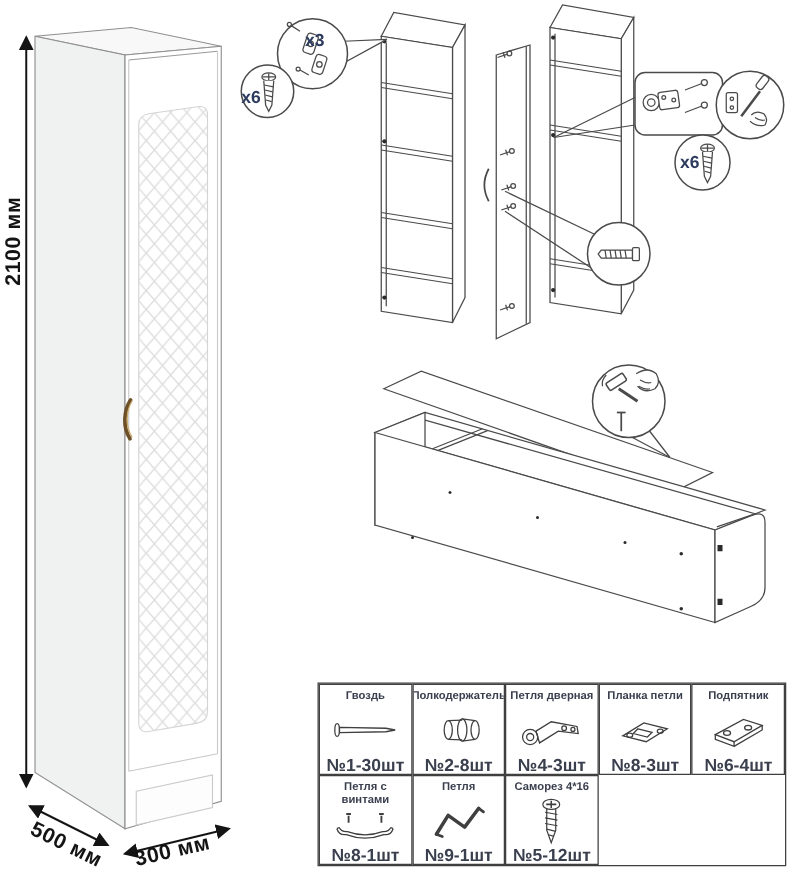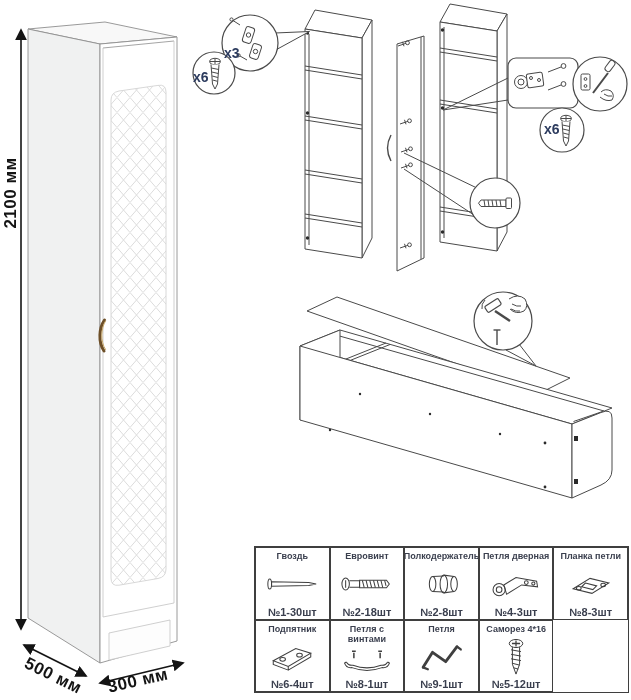--- a/index.html
+++ b/index.html
@@ -11,38 +11,38 @@
   .dim-label{
     position:absolute;font-weight:bold;font-size:17px;color:#141414;
     width:90px;text-align:center;line-height:20px;letter-spacing:0.5px;
   }
   #dim-height{left:-34px;top:183px;transform:rotate(-90deg);}
   #dim-depth{left:16px;top:666px;width:74px;transform:rotate(26deg);}
   #dim-width{left:101px;top:671px;width:74px;transform:rotate(-13deg);}
   .qty-label{
     position:absolute;font-weight:bold;font-size:14px;color:#2c3b5e;line-height:14px;
   }
-  #qty-hinge-plates{left:224px;top:46px;}
+  #qty-hinge-plates{left:224px;top:25px;padding-left:20px;}
   #qty-screws-left{left:193px;top:70px;}
   #qty-screws-right{left:544px;top:122px;}
   
   #parts-table{
     position:absolute;left:254px;top:546px;width:375px;height:147px;
     display:grid;grid-template-columns:repeat(5,1fr);grid-template-rows:repeat(2,1fr);
     border:1.5px solid #3f3f3f;background:#fff;box-sizing:border-box;
   }
   .part-cell{
     border:0.7px solid #3f3f3f;display:flex;flex-direction:column;align-items:center;
     justify-content:space-between;padding:3px 2px 2px 2px;box-sizing:border-box;overflow:hidden;
   }
   .part-name{
     font-size:9px;font-weight:bold;color:#3a3f4e;text-align:center;line-height:10.5px;
   }
   .part-count{
-    font-size:11px;font-weight:bold;color:#3a3f4e;text-align:center;line-height:10px;
+    font-size:14px;font-weight:bold;color:#3a3f4e;text-align:center;line-height:10px;
   }
   .part-icon{flex:1 1 auto;display:flex;align-items:center;justify-content:center;}
   .part-icon svg{display:block;}
 </style>
 </head>
 <body>
 
 <div id="stage">
 
   <svg id="lineart" width="631" height="700" viewBox="0 0 631 700">
@@ -284,33 +284,20 @@
       <div class="part-name">Гвоздь</div>
       <div class="part-icon">
         <svg width="58" height="26" viewBox="0 0 60 28" stroke="#3f3f3f" fill="none" stroke-width="1.1">
           <ellipse cx="6" cy="14" rx="2" ry="5.5"></ellipse>
           <path d="M8,11.7 L48,12.5 L56,14 L48,15.5 L8,16.3 Z"></path>
         </svg>
       </div>
       <div class="part-count">№1-30шт</div>
     </div>
 
-    <div class="part-cell">
-      <div class="part-name">Евровинт</div>
-      <div class="part-icon">
-        <svg width="58" height="26" viewBox="0 0 60 28" stroke="#3f3f3f" fill="none" stroke-width="1.1">
-          <ellipse cx="7" cy="14" rx="4" ry="6.5"></ellipse>
-          <path d="M7,10 L7,18"></path>
-          <path d="M11,10.5 L22,10.5 L22,17.5 L11,17.5"></path>
-          <path d="M22,10 L51,10 L54,14 L51,18 L22,18 Z"></path>
-          <path d="M25,10 L27,18 M29,10 L31,18 M33,10 L35,18 M37,10 L39,18 M41,10 L43,18 M45,10 L47,18 M49,10 L50.5,16"></path>
-        </svg>
-      </div>
-      <div class="part-count">№2-18шт</div>
-    </div>
 
     <div class="part-cell">
       <div class="part-name">Полкодержатель</div>
       <div class="part-icon">
         <svg width="58" height="28" viewBox="0 0 60 30" stroke="#3f3f3f" fill="none" stroke-width="1.1">
           <ellipse cx="21" cy="15" rx="3.5" ry="8"></ellipse>
           <path d="M21,7 L33,6.5 M21,23 L33,23.5"></path>
           <ellipse cx="33" cy="15" rx="4" ry="9.5"></ellipse>
           <path d="M33,5.5 L44,7 M33,24.5 L44,23"></path>
           <ellipse cx="44" cy="15" rx="3.5" ry="8"></ellipse>

